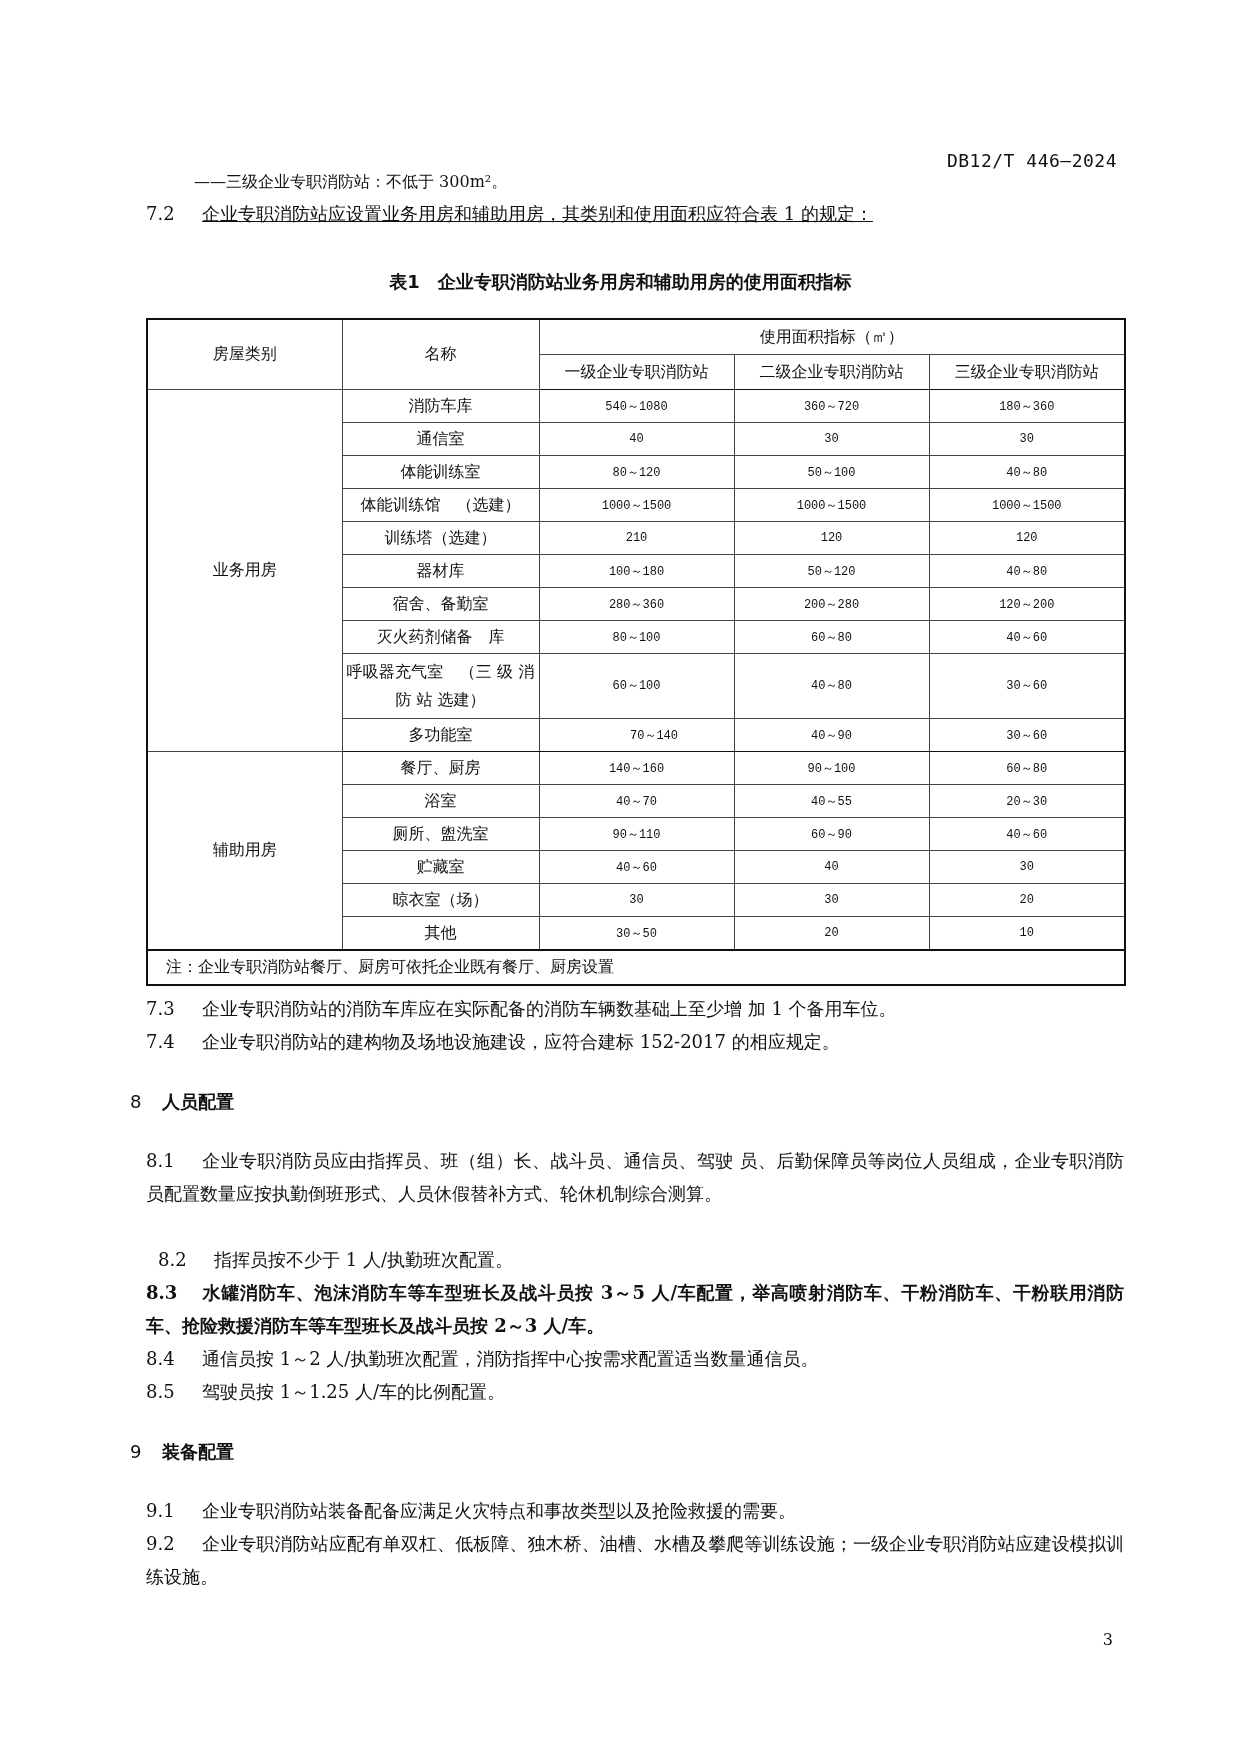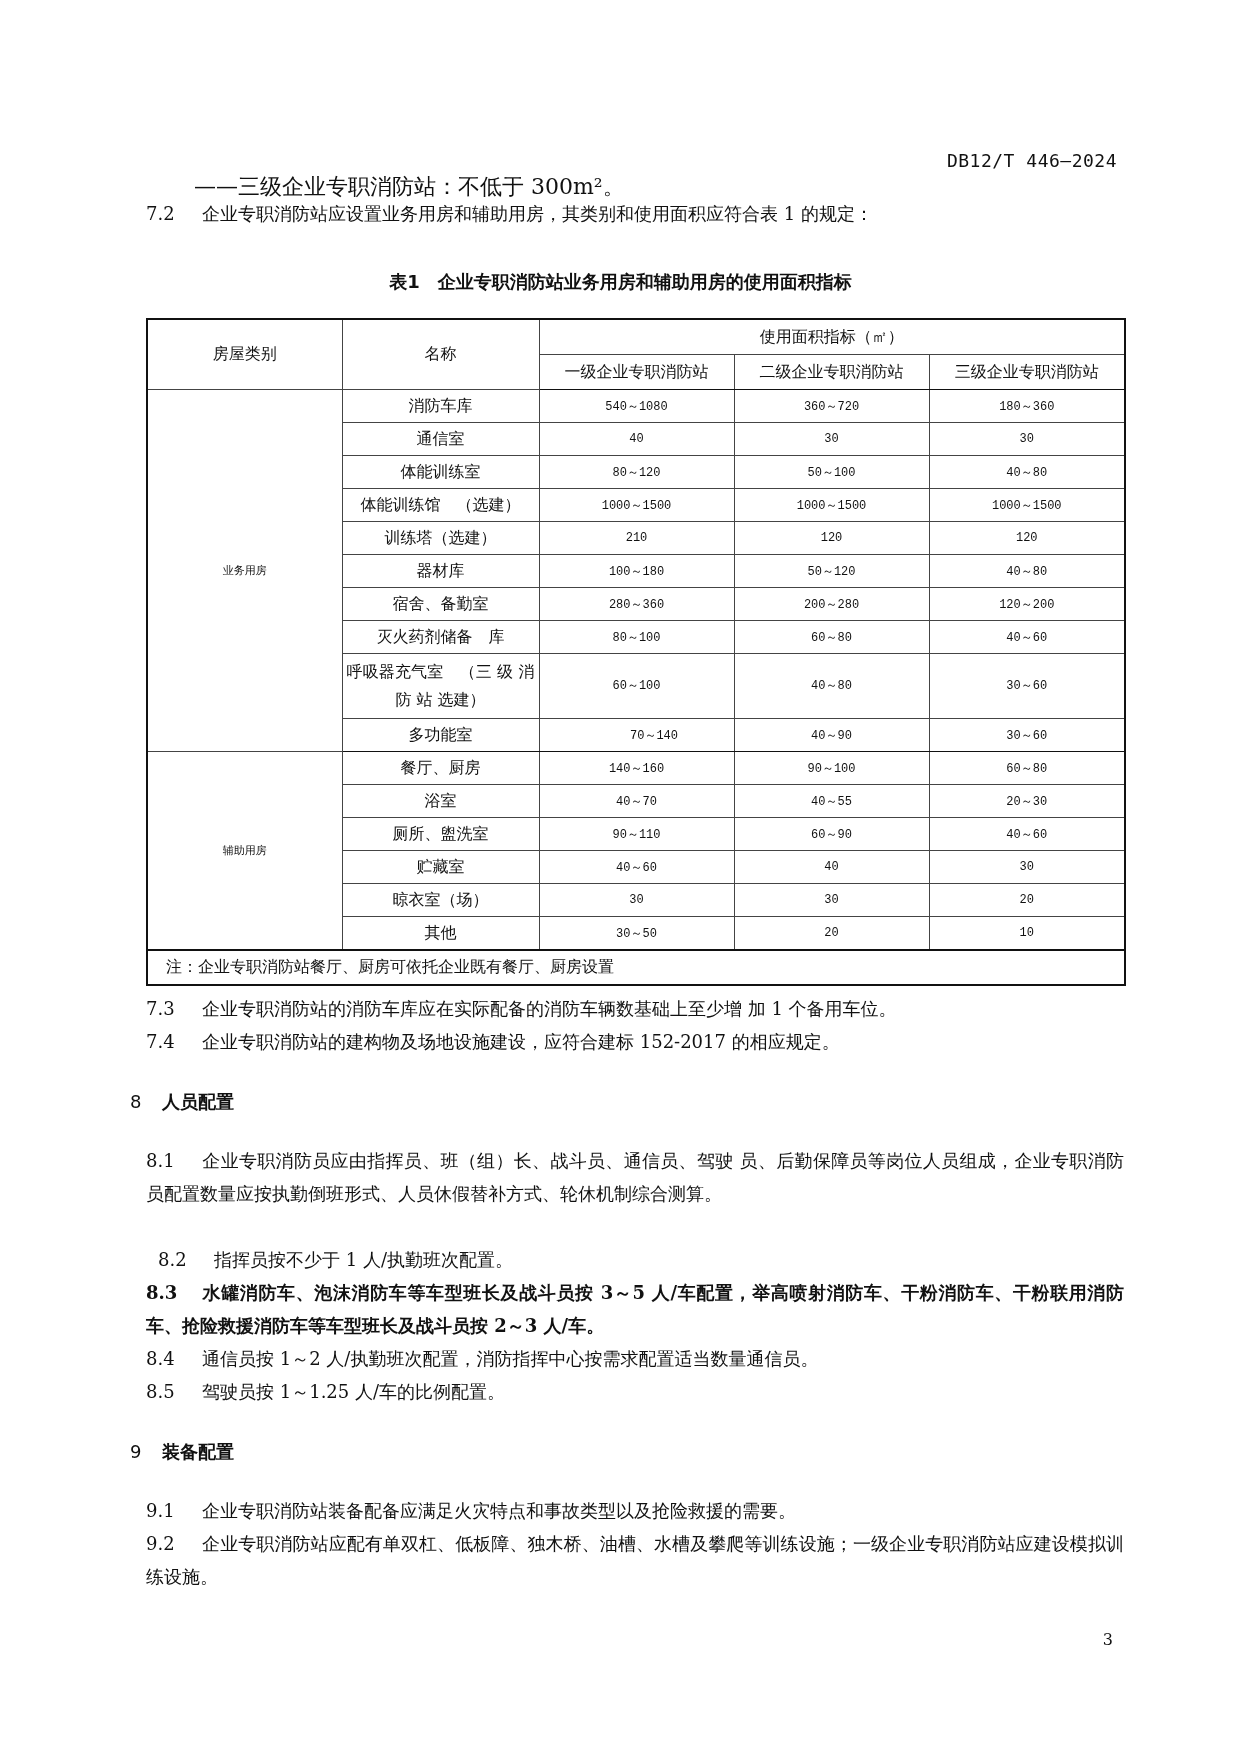--- a/index.html
+++ b/index.html
@@ -9,21 +9,21 @@
       color: #111111;
     }
     .abs { position: absolute; white-space: nowrap; }
     .doc-id {
       right: 124px; top: 150px;
       font-family: "DejaVu Sans Mono", "Liberation Mono", monospace;
       font-size: 18px; letter-spacing: 0.5px;
     }
     .para { left: 146px; font-size: 18px; line-height: 33px; }
     .para .num { display: inline-block; width: 56px; }
-    .indent-dash { left: 194px; font-size: 22px; }
+    .indent-dash { left: 194px; font-size: 16px; }
     .wrap { white-space: normal; width: 978px; text-align: justify; text-align-last: left; }
     .table-title {
       left: 0; width: 1241px; text-align: center; top: 270px;
       font-family: "DejaVu Sans", "Liberation Sans", sans-serif;
       font-weight: bold; font-size: 18px;
     }
     .heading {
       left: 130px; font-family: "DejaVu Sans", "Liberation Sans", sans-serif;
       font-weight: bold; font-size: 18px;
     }
@@ -39,32 +39,32 @@
       border: 1px solid #444444; text-align: center; vertical-align: middle;
       padding: 0; font-weight: normal; height: 32px;
     }
     .tbl .hdr-top { height: 34px; margin-left: 41px; }
     .tbl .hdr-bottom { height: 34px; }
     .tbl .tall { height: 64px; line-height: 28px; }
     .tbl tr.head-end td, .tbl tr.head-end th { border-bottom: 1.5px solid #111; }
     .tbl .note-cell {
       text-align: left; padding-left: 18px; height: 33px; border-top: 2px solid #111;
     }
-    .tbl .cat { font-size: 11px; }
+    .tbl .cat { font-size: 16px; }
     .tbl .nm { font-size: 16px; }
     .tbl .val { font-size: 12px; font-family: Liberation Mono, monospace; }
     .page-num { right: 128px; top: 1630px; font-size: 16px; }
   </style>
 </head>
 <body>
 
 <div class="abs doc-id">DB12/T 446—2024</div>
 
 <div class="abs indent-dash" style="top:172px;">——三级企业专职消防站：不低于 300m²。</div>
-<div class="abs para" style="top:197px;">
+<div class="abs para" style="top:197px;text-decoration:underline;">
   <span class="num">7.2</span><span>企业专职消防站应设置业务用房和辅助用房，其类别和使用面积应符合表 1 的规定：</span>
 </div>
 
 <div class="abs table-title">表1　企业专职消防站业务用房和辅助用房的使用面积指标</div>
 
 <table class="tbl">
   <colgroup>
     <col style="width:195px">
       <col style="width:197px">
       <col style="width:195px">

